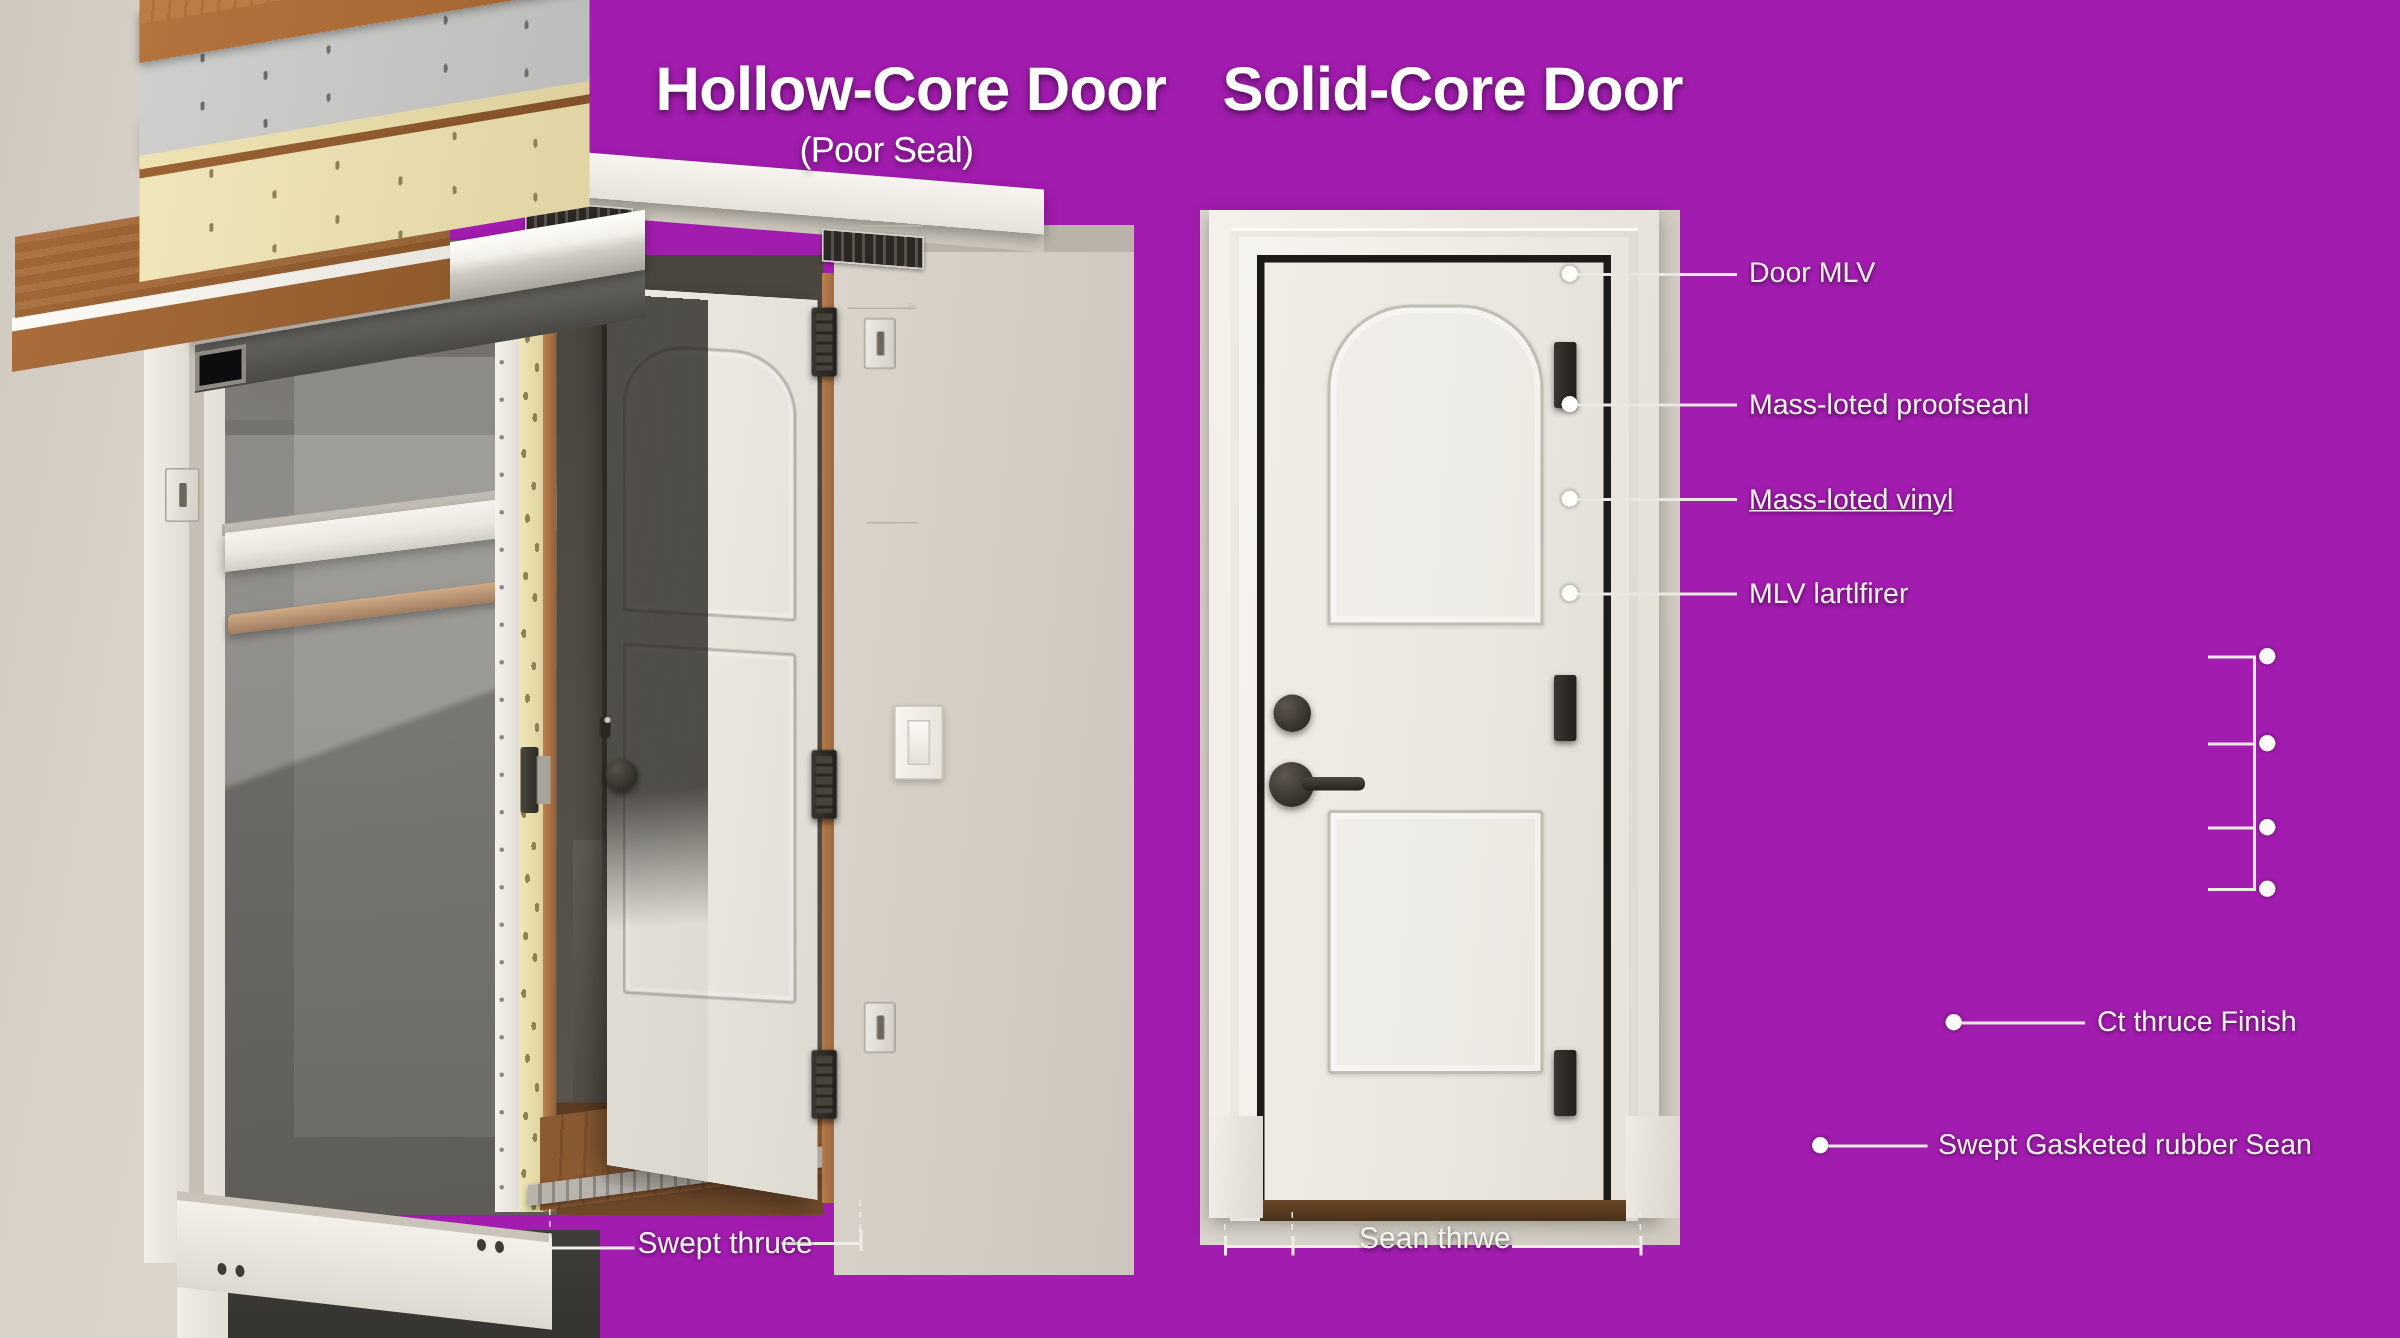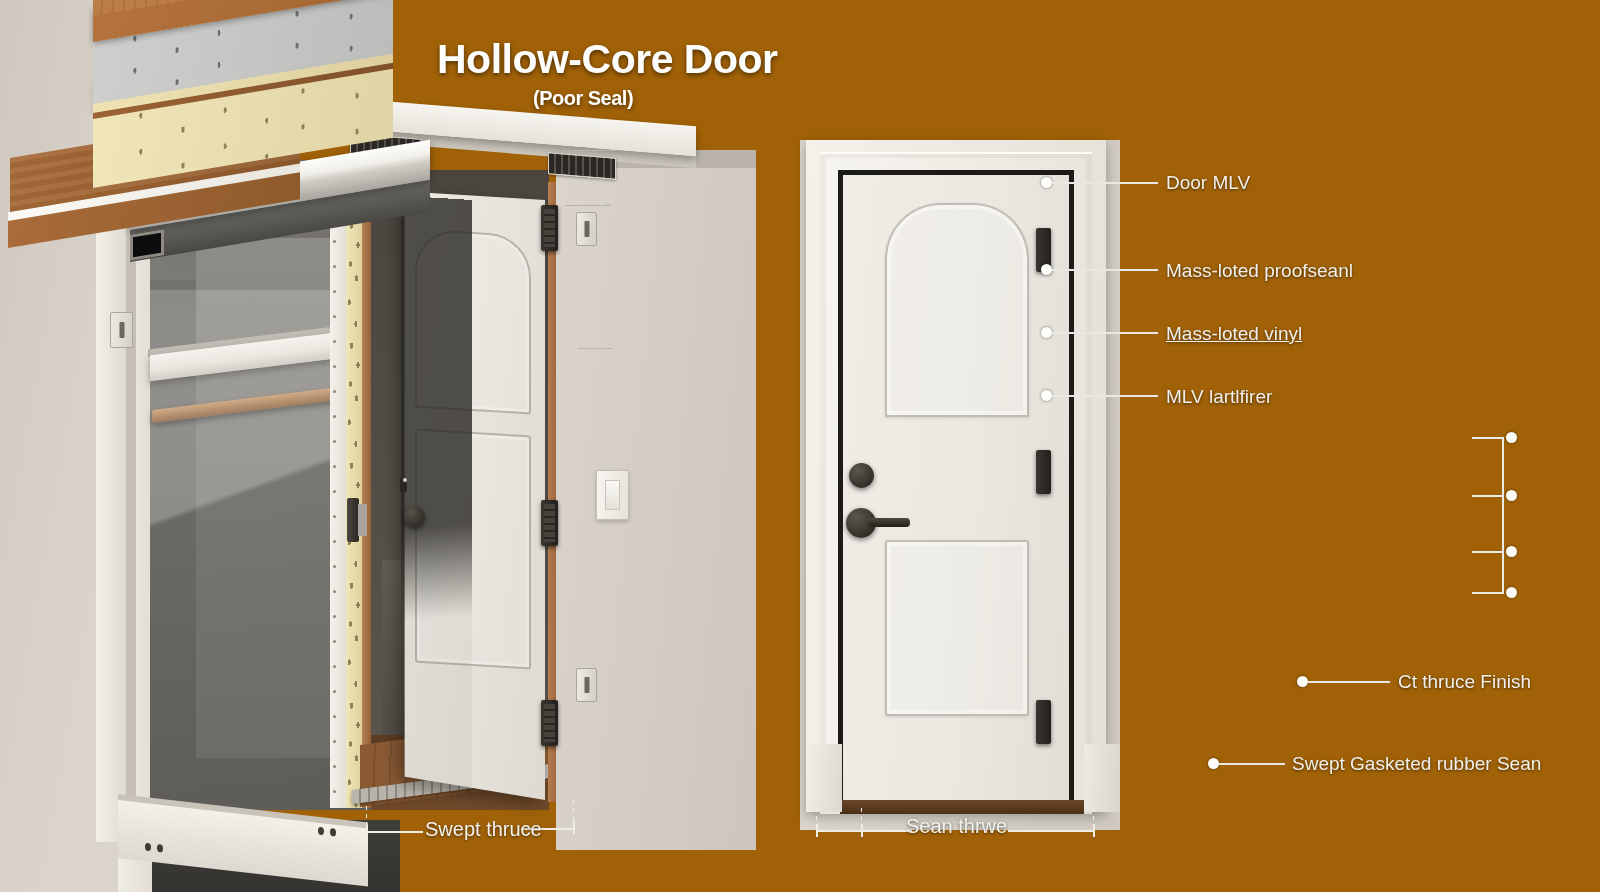--- a/index.html
+++ b/index.html
@@ -1,30 +1,30 @@
 <!DOCTYPE html>
 <html><head>
 <meta charset="utf-8">
 <style>
   html,body{margin:0;padding:0;background:#2e2e2c;}
   #stage{
     position:relative;width:1600px;height:892px;overflow:hidden;
-    background:#a16207;
+    background:#a21caf;
     font-family:"Liberation Sans",sans-serif;
   }
   .abs{position:absolute;}
 
   
   .title{
     position:absolute;color:#fdfdfb;font-weight:bold;
     letter-spacing:-.5px;white-space:nowrap;
     text-shadow:0 2px 5px rgba(0,0,0,.55);
   }
   .t-main{font-size:41px;}
-  .t-sub{font-size:20px;font-weight:bold;}
+  .t-sub{font-size:24px;font-weight:normal;}
 
   
   #leftScene{left:0;top:0;width:760px;height:892px;}
 
   
   #frontWall{left:-2px;top:0;width:145px;height:892px;
     background:linear-gradient(100deg,#cfc8be 0%,#d9d3ca 60%,#dad4cb 100%);}
   #frontWallRet{left:118px;top:18px;width:34px;height:874px;
     background:linear-gradient(90deg,#efece6,#e2ddd5);}
 
@@ -416,20 +416,21 @@
 
     <div class="tinyLead abs" style="left:575px;top:150px;width:40px;"></div>
     <div class="tinyDot abs" style="left:605px;top:202px;"></div>
     <div class="tinyLead abs" style="left:565px;top:205px;width:46px;"></div>
     <div class="tinyLead abs" style="left:578px;top:348px;width:34px;"></div>
     <div class="tinyDot abs" style="left:403px;top:478px;width:4px;height:4px;"></div>
   </div>
 
   <div class="title t-main" style="left:437px;top:36px;">Hollow-Core Door</div>
   <div class="title t-sub" style="left:533px;top:87px;">(Poor Seal)</div>
+  <div class="title t-main" style="left:815px;top:36px;">Solid-Core Door</div>
 
   <div class="abs">
     <div id="rdWall" class="abs"></div>
     <div id="rdCasingOut" class="abs"></div>
     <div id="rdCasingIn" class="abs"></div>
     <div id="rdCasingBev" class="abs"></div>
     <div id="rdGasket" class="abs"></div>
     <div id="rdDoor" class="abs"></div>
     <div id="rdPanelTop" class="abs rdPanel"></div>
     <div id="rdPanelBot" class="abs rdPanel"></div>

